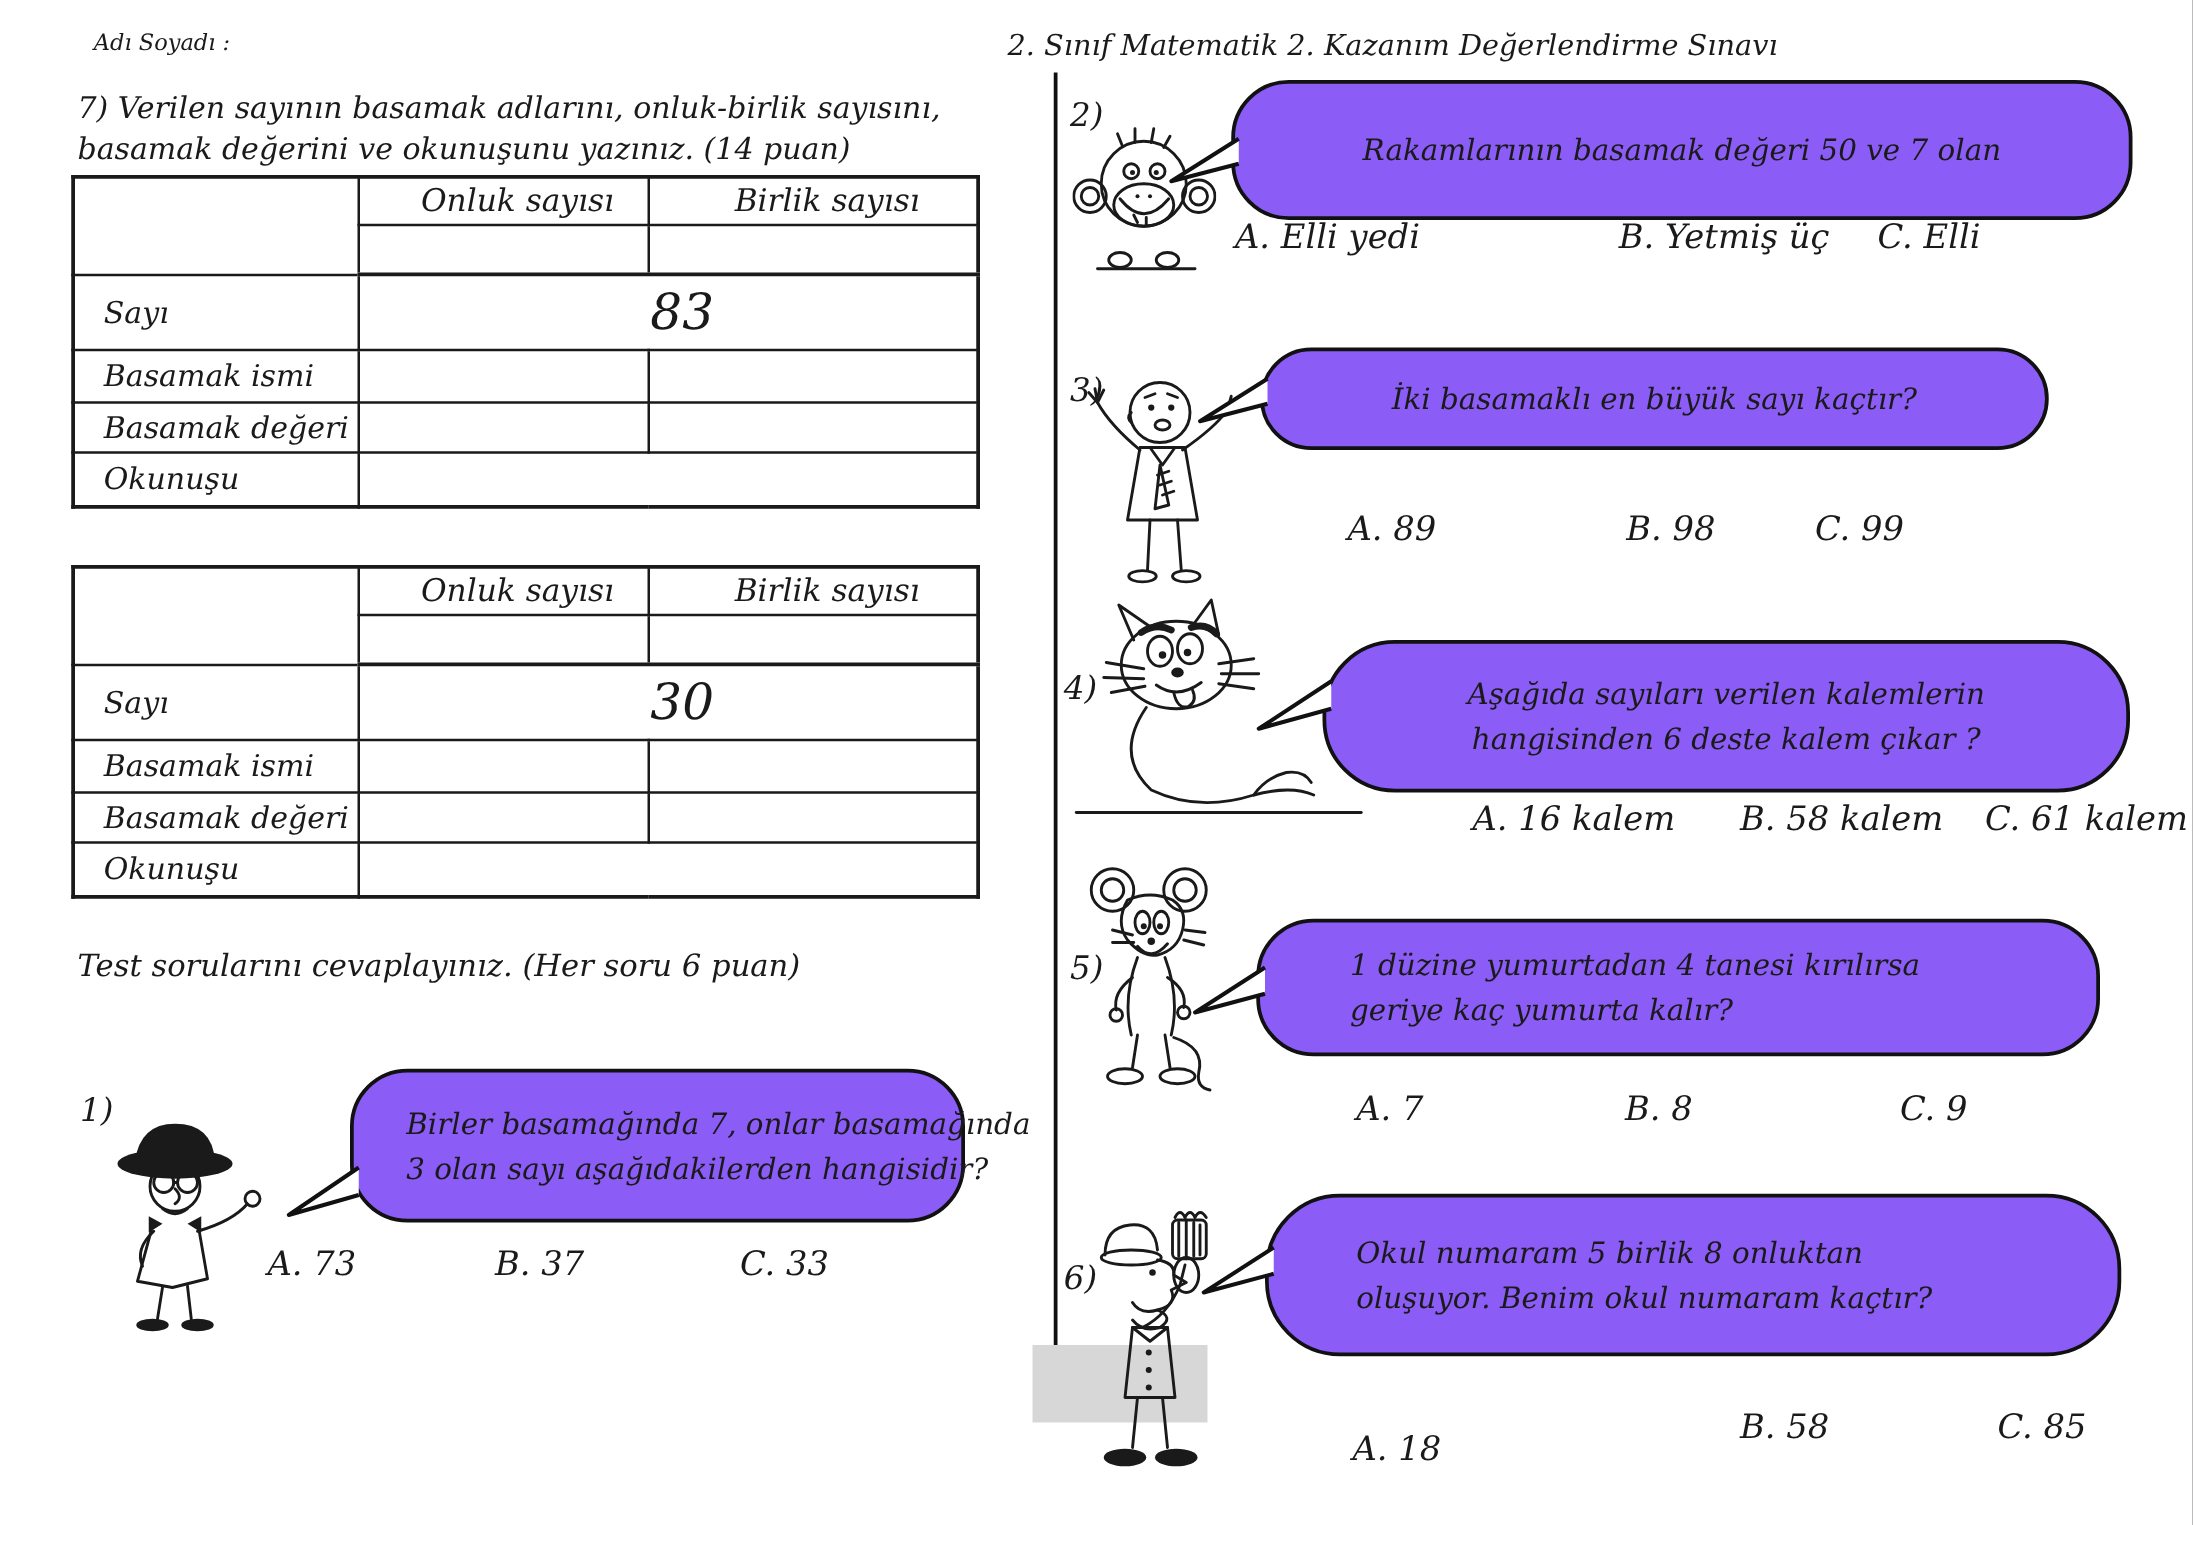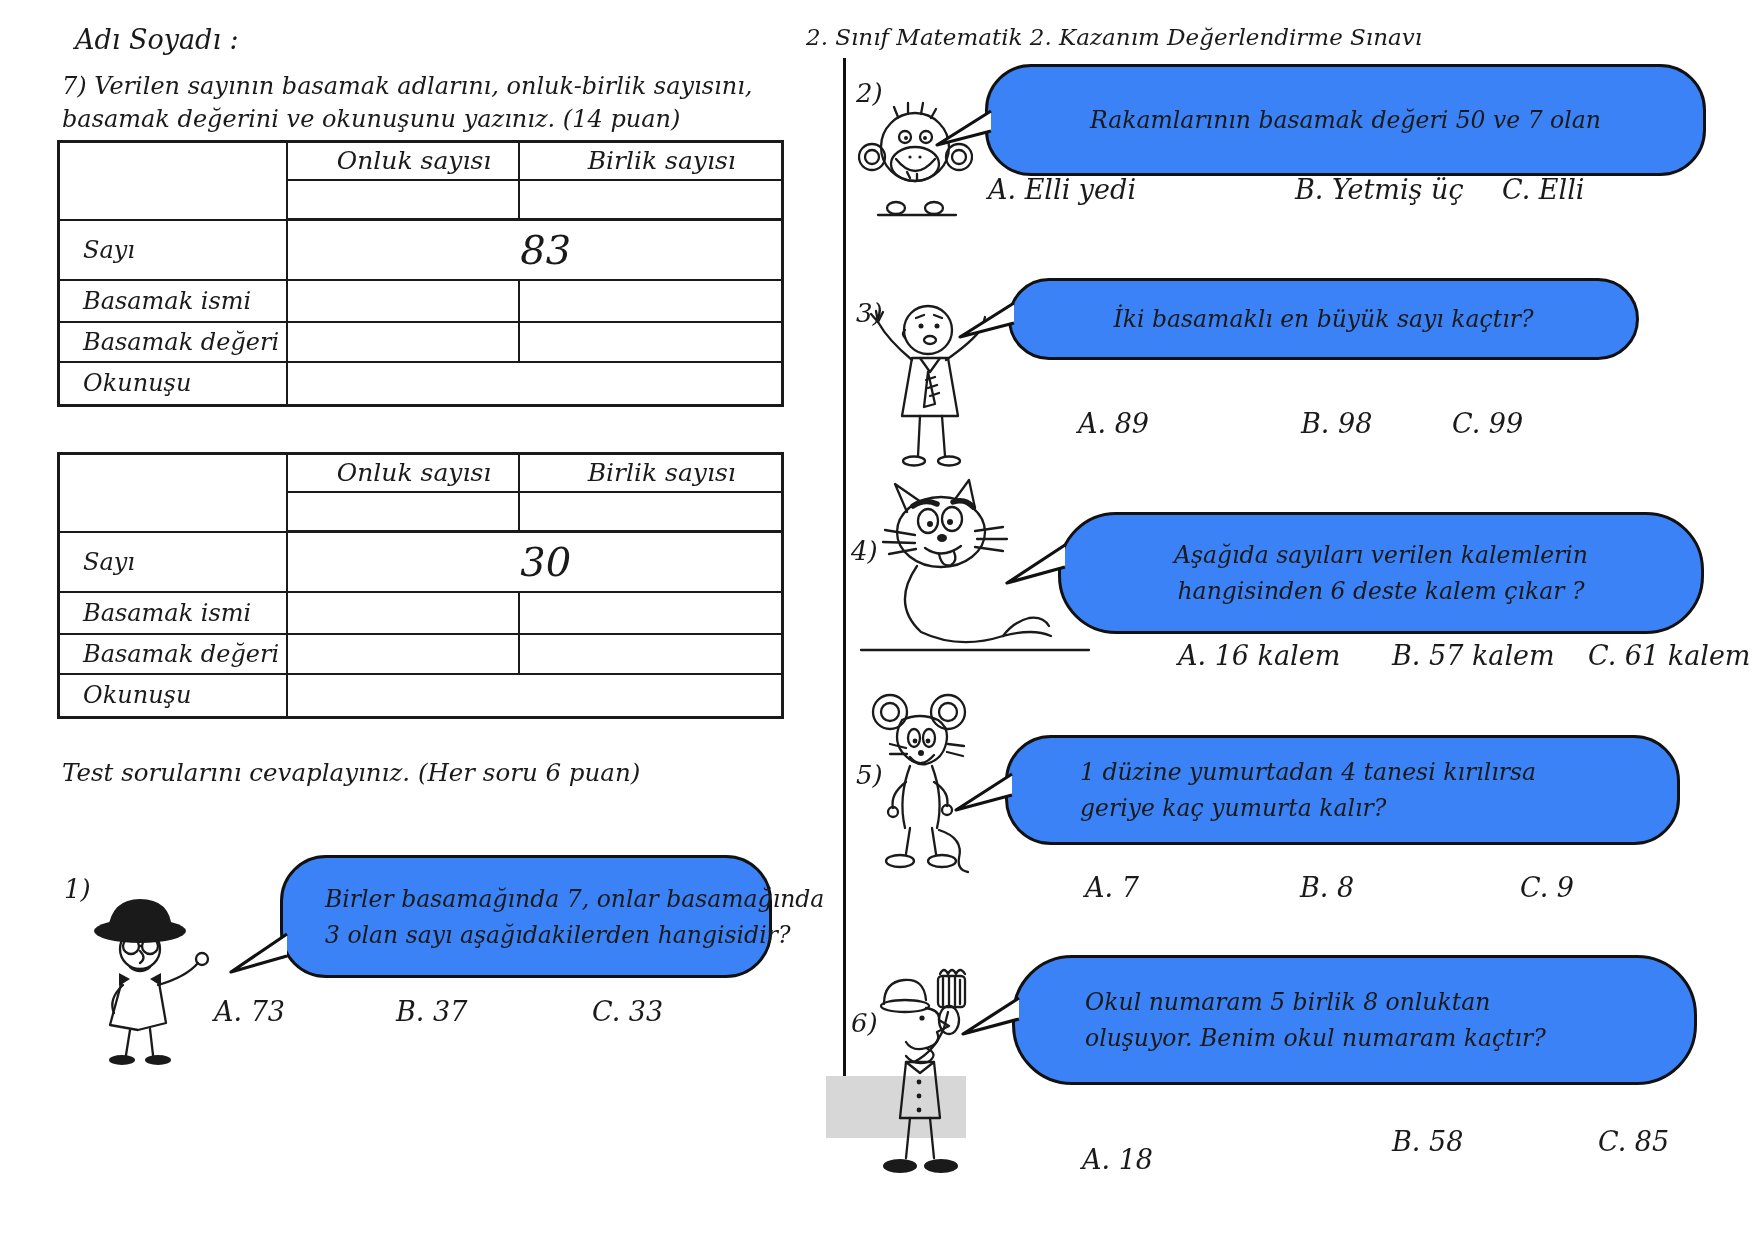--- a/index.html
+++ b/index.html
@@ -4,36 +4,36 @@
 <style>
   html,body{margin:0;padding:0;background:#888;}
   #page{
     position:relative;width:1754px;height:1240px;background:#ffffff;
     font-family:"DejaVu Serif", serif;font-style:italic;color:#1a1a1a;
     overflow:hidden;
   }
   .abs{position:absolute;}
   .nowrap{white-space:nowrap;}
   .title{font-size:23px;}
-  .name-label{font-size:27px;}
+  .name-label{font-size:18px;}
   .qtext{font-size:24px;line-height:33px;}
   .instr{font-size:24.5px;}
   .qnum{position:absolute;font-size:26px;}
   .ans{position:absolute;font-size:27px;white-space:nowrap;}
   
   table.ptable{position:absolute;border-collapse:collapse;table-layout:fixed;width:724px;}
   table.ptable td{border:2.4px solid #1a1a1a;padding:0 0 0 23px;vertical-align:middle;}
   table.ptable{border:3px solid #1a1a1a;}
   td.lab{font-size:24px;margin-left:24px;}
   td.hd{font-size:25px;text-align:center;padding:0;}
   td.big{font-size:40px;text-align:center;padding:0 140px 0 0;}
   tr.r-thin td{border-bottom-width:3.2px;}
   
   .bubble{
-    position:absolute;border:3.2px solid #111;border-radius:46px;background:#3b82f6;
+    position:absolute;border:3.2px solid #111;border-radius:46px;background:#8b5cf6;
     display:flex;flex-direction:column;justify-content:center;align-items:center;
     gap:8px;z-index:2;
   }
   .bubble.left-al{align-items:flex-start;}
   .bline{font-size:23.5px;white-space:nowrap;}
   .tail{position:absolute;z-index:3;}
   .tail path{fill:#ffffff;stroke:#111;stroke-width:3.2;stroke-linejoin:round;}
   
   svg.char{position:absolute;z-index:1;}
   svg.char *{stroke:#1a1a1a;stroke-width:2.3;fill:none;stroke-linecap:round;stroke-linejoin:round;}
@@ -255,21 +255,21 @@
 
   <div class="bubble" style="left:1058px;top:512px;width:640px;height:116px;border-radius:58px;">
     <svg class="tail" style="left:-58px;top:26px;" width="64" height="48" viewBox="0 0 64 48">
       <path d="M62 4 L4 42 L62 26"></path>
     </svg>
     <div class="bline">Aşağıda sayıları verilen kalemlerin</div>
     <div class="bline">hangisinden 6 deste kalem çıkar ?</div>
   </div>
 
   <span class="ans" style="left:1178px;top:640px;">A. 16 kalem</span>
-  <span class="ans" style="left:1392px;top:640px;">B. 57 kalem</span>
+  <span class="ans" style="left:1392px;top:640px;">B. 58 kalem</span>
   <span class="ans" style="left:1588px;top:640px;">C. 61 kalem</span>
 
   <span class="qnum" style="left:856px;top:760px;">5)</span>
 
   <svg class="char" style="left:862px;top:686px;" width="115" height="190" viewBox="0 0 115 190">
     <circle cx="28" cy="26" r="17"></circle>
       <circle cx="28" cy="26" r="9"></circle>
     <circle cx="86" cy="26" r="17"></circle>
       <circle cx="86" cy="26" r="9"></circle>
     <path d="M40 34 Q30 52 40 66 Q52 80 64 78 Q80 74 84 58 Q88 42 76 34 Q58 26 40 34 Z"></path>

